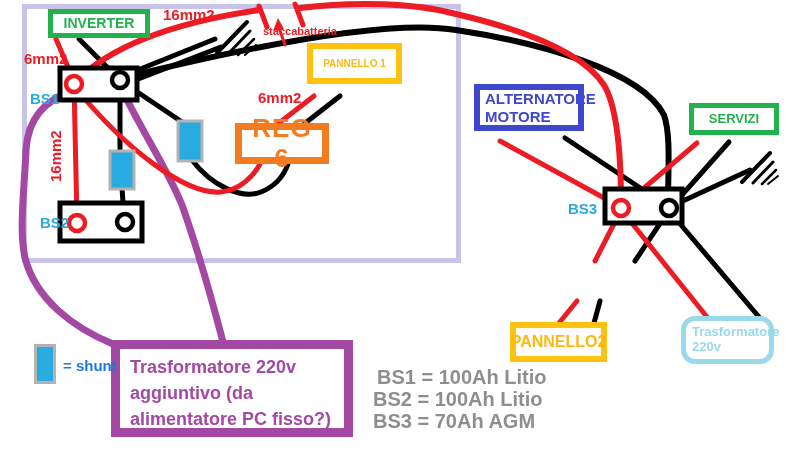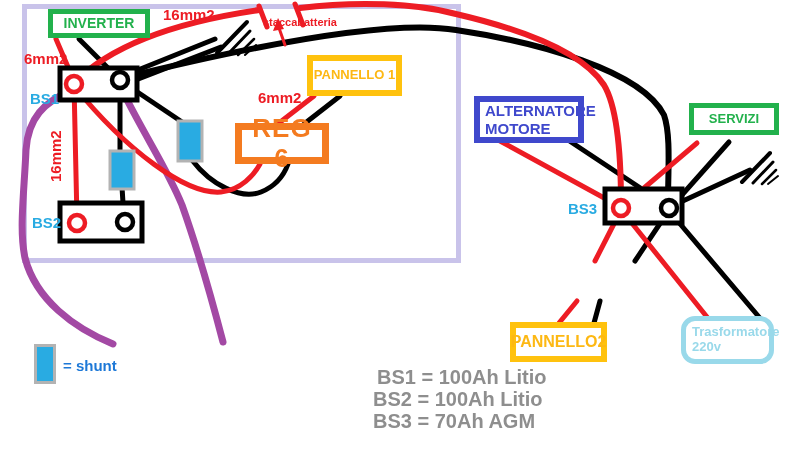--- a/index.html
+++ b/index.html
@@ -105,54 +105,57 @@
 
       <rect x="94" y="151" width="24" height="38" fill="#29abe2" stroke="#b3b3b3" stroke-width="3"></rect>
       <rect x="162" y="121" width="24" height="40" fill="#29abe2" stroke="#b3b3b3" stroke-width="3"></rect>
     </g>
   </svg>
 
   <div class="abs comp green-box" style="left:32px;top:9px;width:102px;height:29px;">
     <span>INVERTER</span>
   </div>
 
-  <div class="abs comp yellow-box" style="left:291px;top:55px;width:95px;height:41px;font-size:13px;">
+  <div class="abs comp yellow-box" style="left:291px;top:43px;width:95px;height:41px;font-size:10px;">
     <span>PANNELLO 1</span>
   </div>
 
   <div class="abs comp orange-box" style="left:219px;top:123px;width:94px;height:41px;">
     <span>REG 6</span>
   </div>
 
-  <div class="abs comp indigo-box" style="left:458px;top:96px;width:110px;height:47px;">
+  <div class="abs comp indigo-box" style="left:458px;top:84px;width:110px;height:47px;">
     <span>ALTERNATORE MOTORE</span>
   </div>
 
   <div class="abs comp green-box" style="left:673px;top:103px;width:90px;height:32px;font-size:13px;">
     <span>SERVIZI</span>
   </div>
 
 
   <div class="abs comp yellow-box" style="left:494px;top:322px;width:97px;height:40px;text-align:right;">
     <span>PANNELLO2</span>
   </div>
 
   <div class="abs comp ltblue-box" style="left:665px;top:316px;width:93px;height:48px;border-radius:14px;">
     <span>Trasformatore 220v</span>
   </div>
 
+  <div class="abs purple-note" style="left:95px;top:340px;width:242px;height:97px;">
+    <span>Trasformatore 220v aggiuntivo (da alimentatore PC fisso?)</span>
+  </div>
 
   <div class="abs lbl red-lbl" style="left:147px;top:6px;">16mm2</div>
   <div class="abs lbl red-lbl" style="left:8px;top:50px;">6mm2</div>
   <div class="abs lbl red-lbl" style="left:242px;top:89px;">6mm2</div>
   <div class="abs lbl red-lbl vert" style="left:31px;top:182px;">16mm2</div>
-  <div class="abs lbl red-lbl-sm" style="left:247px;top:16px;">staccabatteria</div>
+  <div class="abs lbl red-lbl-sm" style="left:247px;top:25px;">staccabatteria</div>
 
   <div class="abs lbl blue-lbl" style="left:14px;top:90px;">BS1</div>
-  <div class="abs lbl blue-lbl" style="left:16px;top:214px;text-align:center;">BS2</div>
+  <div class="abs lbl blue-lbl" style="left:24px;top:214px;text-align:center;">BS2</div>
   <div class="abs lbl blue-lbl" style="left:552px;top:200px;">BS3</div>
 
   <div class="abs legend-swatch" style="left:18px;top:344px;"></div>
   <div class="abs lbl legend-lbl" style="left:47px;top:357px;">= shunt</div>
 
   <div class="abs lbl gray-lbl" style="left:361px;top:366px;">BS1 = 100Ah Litio</div>
   <div class="abs lbl gray-lbl" style="left:357px;top:388px;">BS2 = 100Ah Litio</div>
   <div class="abs lbl gray-lbl" style="left:357px;top:410px;">BS3 = 70Ah AGM</div>
 
 </div>

